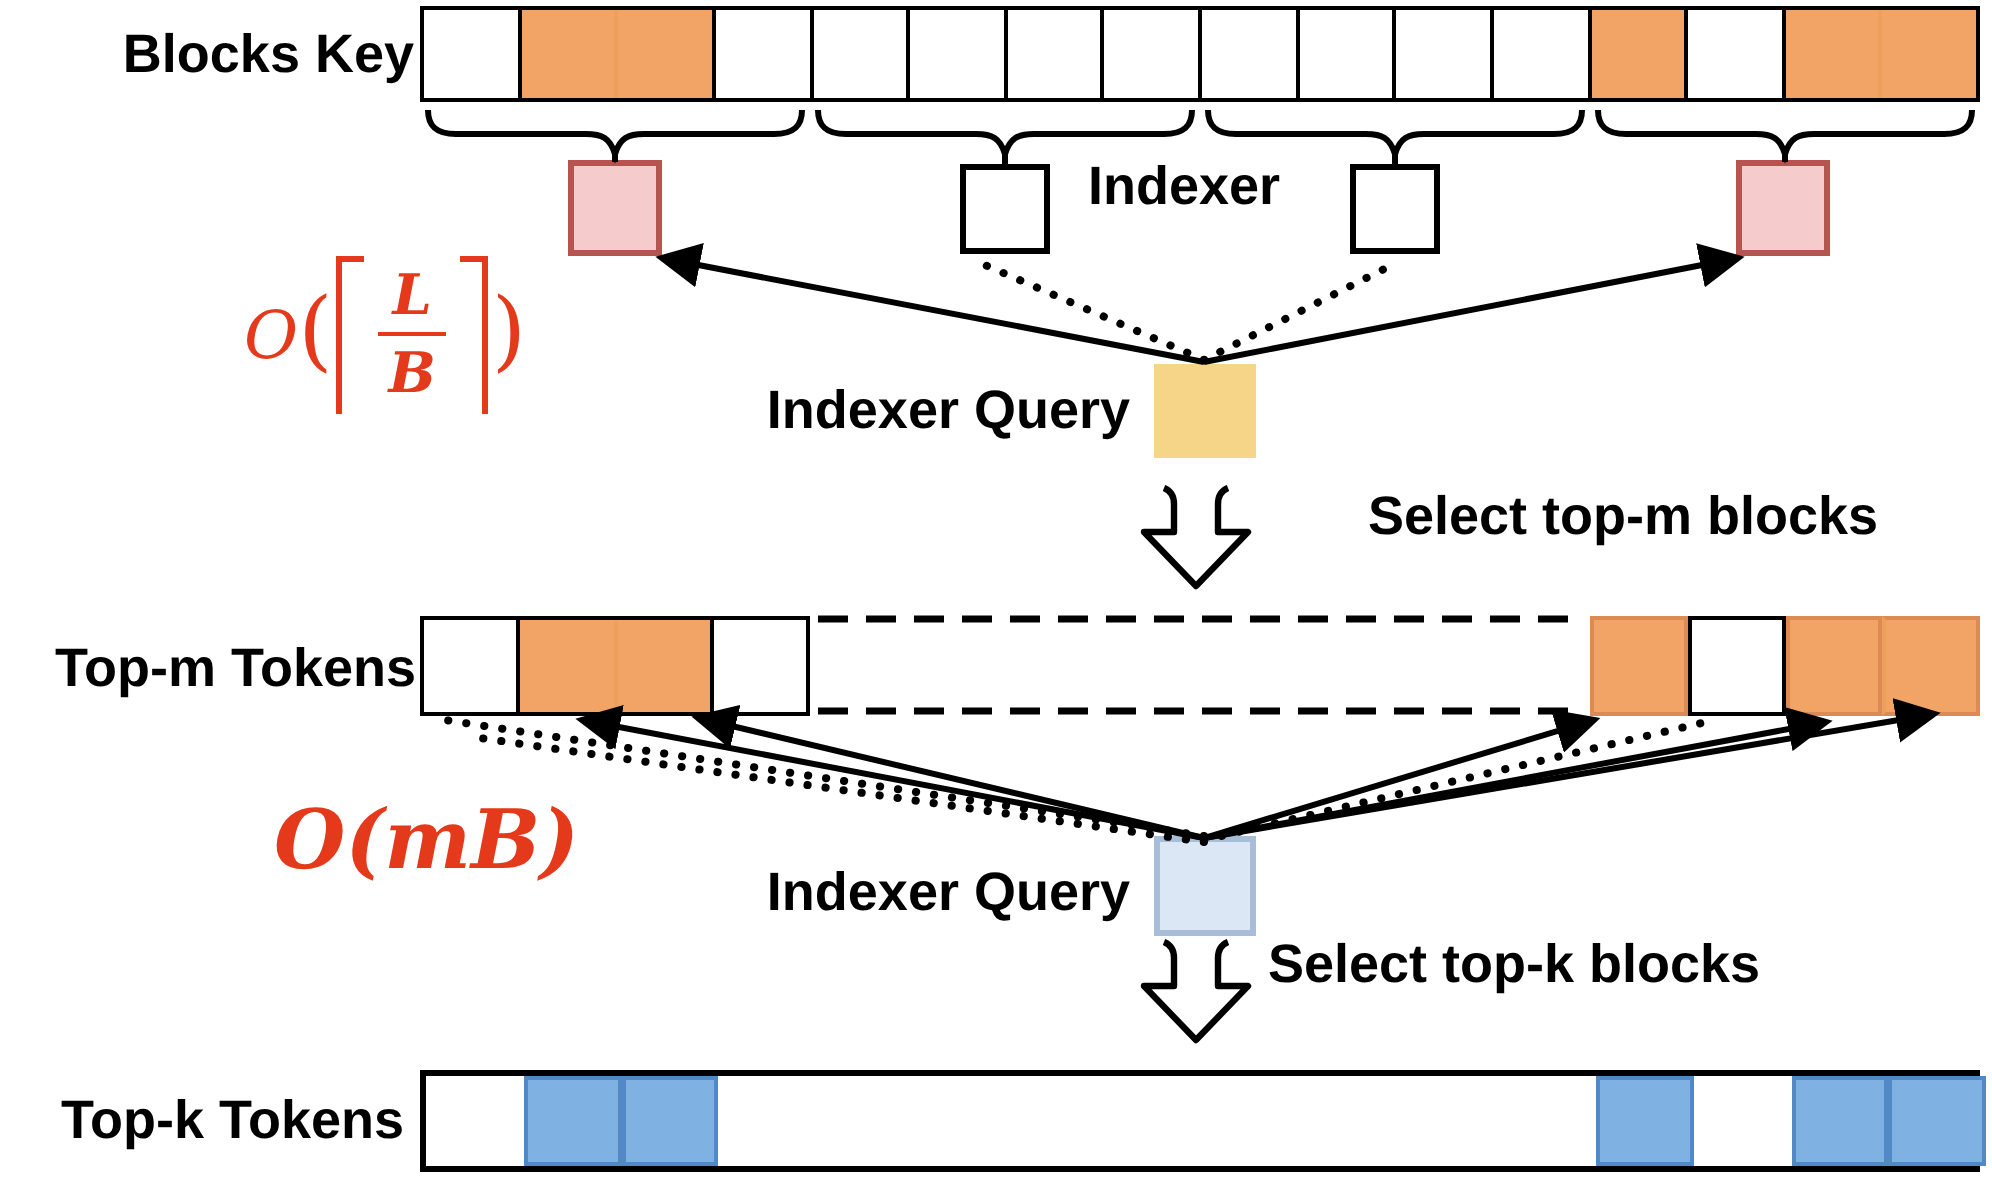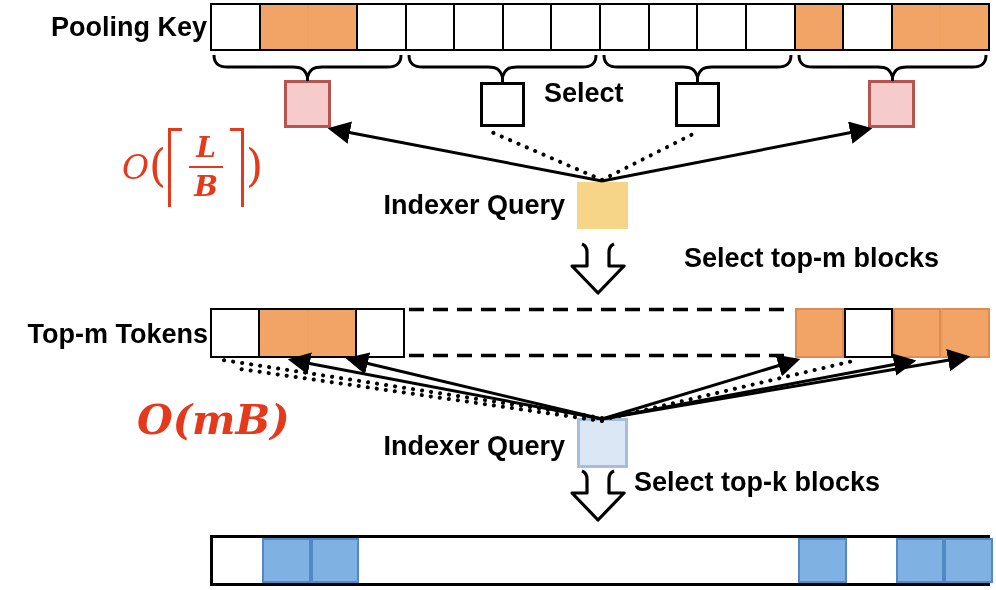--- a/index.html
+++ b/index.html
@@ -72,27 +72,28 @@
   .sol{stroke:#000;stroke-width:3px;}
   .dot{stroke:#000;stroke-width:4px;stroke-linecap:round;stroke-dasharray:0.1 9;fill:none;}
   .dash{stroke:#000;stroke-width:3.5px;stroke-dasharray:15 9;}
   .fat{fill:#fff;stroke:#000;stroke-width:3.2px;stroke-linejoin:round;}
 </style>
 </head>
 <body>
 
 <div class="stage">
 
-  <div class="lbl lbl-indexer-key">Pooling Key</div>
-  <div class="lbl lbl-pooling">Select</div>
+  <div class="lbl lbl-indexer-key">Blocks Key</div>
+  <div class="lbl lbl-pooling">Indexer</div>
   <div class="lbl lbl-query1">Indexer Query</div>
   <div class="lbl lbl-select-m">Select top-m blocks</div>
   <div class="lbl lbl-topm">Top-m Tokens</div>
   <div class="lbl lbl-query2">Indexer Query</div>
   <div class="lbl lbl-select-k">Select top-k blocks</div>
+  <div class="lbl lbl-topk">Top-k Tokens</div>
 
   <div class="formula f1">
     <span class="mo">O</span>
       <span class="paren">(</span>
     <span class="ceil l"></span>
     <span class="frac">
       <span class="num">L</span>
       <span class="den">B</span>
     </span>
     <span class="ceil r"></span>

